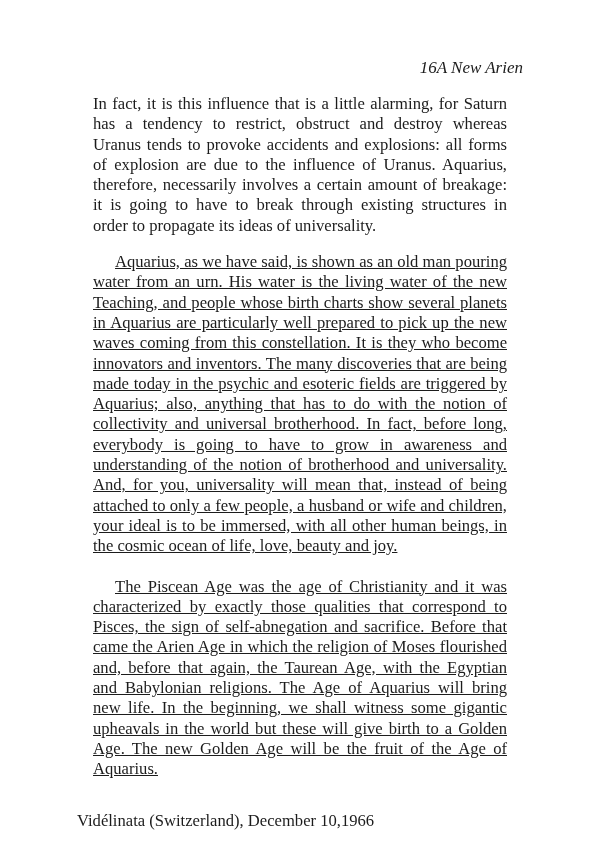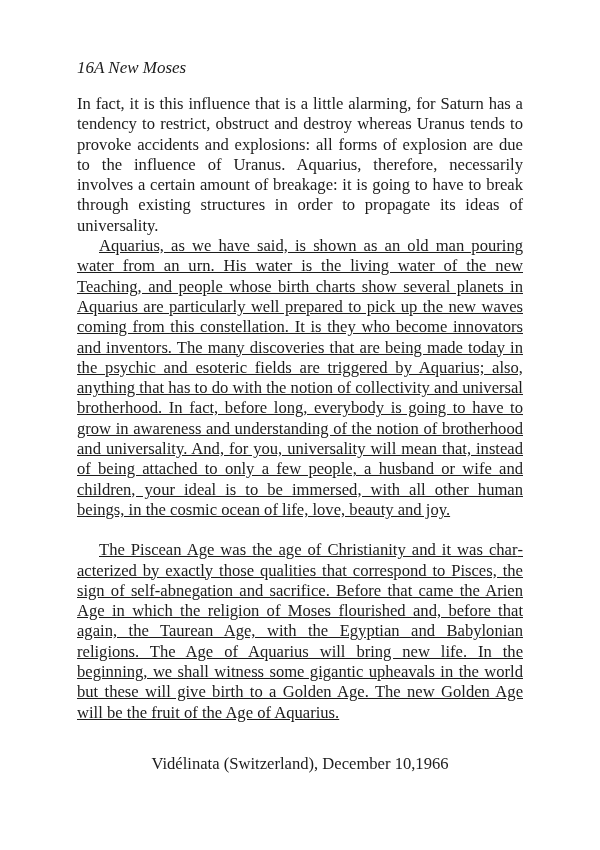--- a/index.html
+++ b/index.html
@@ -16,57 +16,57 @@
     color: #1c1c1c;
   }
   .page {
     position: absolute;
     left: 77px;
     top: 58px;
     width: 446px;
   }
   .running-head {
     display: flex;
-    justify-content: flex-start;
+    justify-content: flex-end;
     font-style: italic;
     font-size: 17px;
     line-height: 20px;
     height: 20px;
   }
   .body-text {
     margin-top: 16px;
     font-size: 16.6px;
     line-height: 20.3px;
     text-align: justify;
     hyphens: manual;
   }
   .body-text p {
-    margin: 0;
+    margin: 16px;
   }
   .body-text p.indent {
     text-indent: 22px;
     text-decoration: underline;
   }
   .body-text p.gap {
     margin-top: 20px;
   }
   .signature {
     margin-top: 31px;
-    text-align: center;
+    text-align: left;
     font-size: 16.6px;
     line-height: 20px;
   }
 </style>
 </head>
 <body>
 
 <div class="page">
   <div class="running-head">
     <span>16</span>
-    <span>A New Moses</span>
+    <span>A New Arien</span>
   </div>
 
   <div class="body-text">
     <p>In fact, it is this influence that is a little alarming, for Saturn has a tendency to restrict, obstruct and destroy whereas Uranus tends to provoke accidents and explosions: all forms of explosion are due to the influence of Uranus. Aquarius, therefore, necessarily involves a certain amount of breakage: it is going to have to break through existing structures in order to propagate its ideas of universality.</p>
     <p class="indent">Aquarius, as we have said, is shown as an old man pouring water from an urn. His water is the living water of the new Teaching, and people whose birth charts show several planets in Aquarius are particularly well prepared to pick up the new waves coming from this constellation. It is they who become innovators and inventors. The many discoveries that are being made today in the psychic and esoteric fields are triggered by Aquarius; also, anything that has to do with the notion of collectivity and universal brotherhood. In fact, before long, everybody is going to have to grow in awareness and understanding of the notion of brotherhood and universality. And, for you, universality will mean that, instead of being attached to only a few people, a husband or wife and children, your ideal is to be immersed, with all other human beings, in the cosmic ocean of life, love, beauty and joy.</p>
     <p class="indent gap">The Piscean Age was the age of Christianity and it was char­acterized by exactly those qualities that correspond to Pisces, the sign of self-abnegation and sacrifice. Before that came the Arien Age in which the religion of Moses flourished and, before that again, the Taurean Age, with the Egyptian and Babylonian religions. The Age of Aquarius will bring new life. In the beginning, we shall witness some gigantic upheavals in the world but these will give birth to a Golden Age. The new Golden Age will be the fruit of the Age of Aquarius.</p>
   </div>
 
   <div class="signature">Vidélinata (Switzerland), December 10,1966</div>
 </div>

